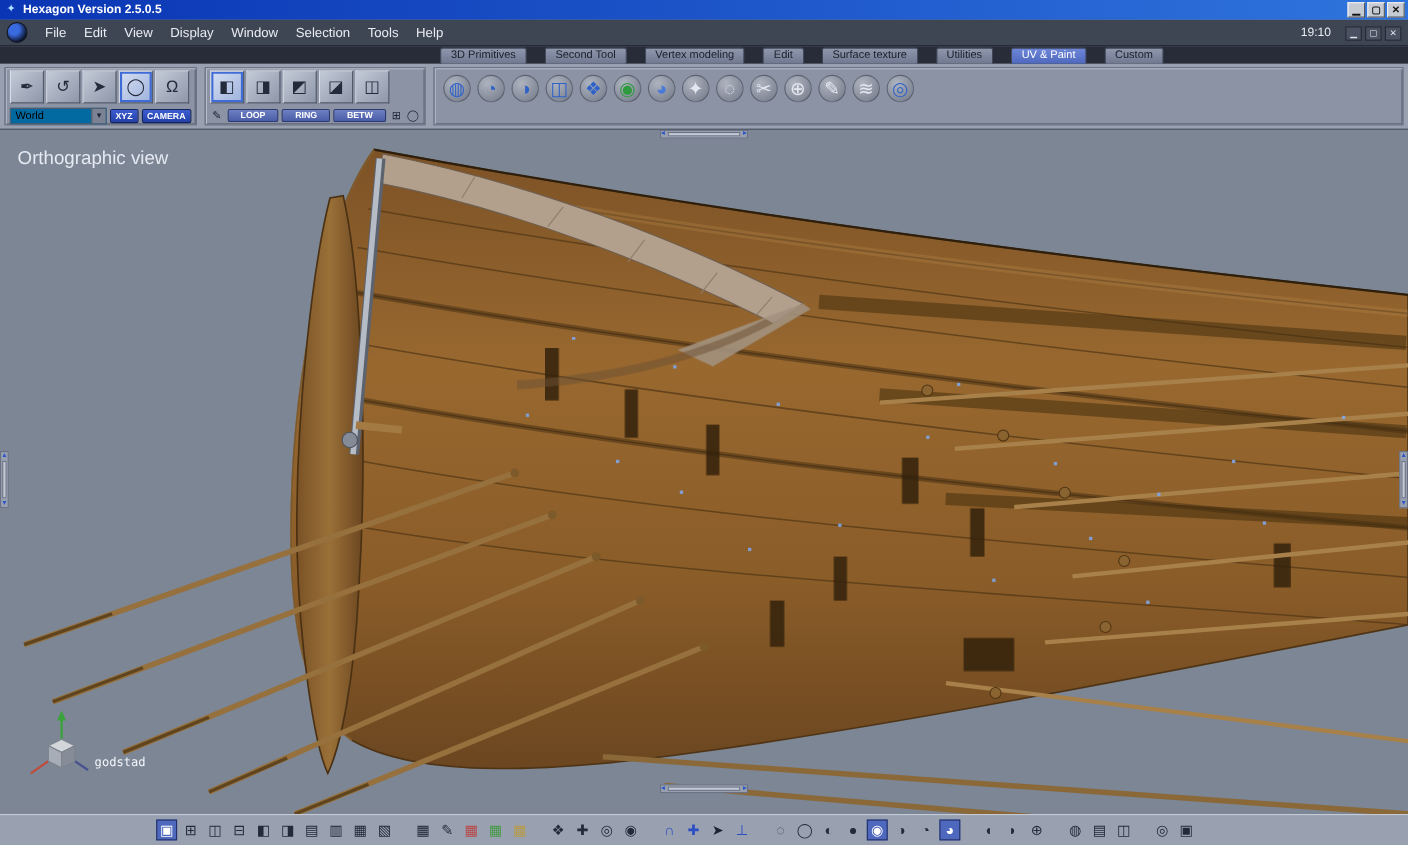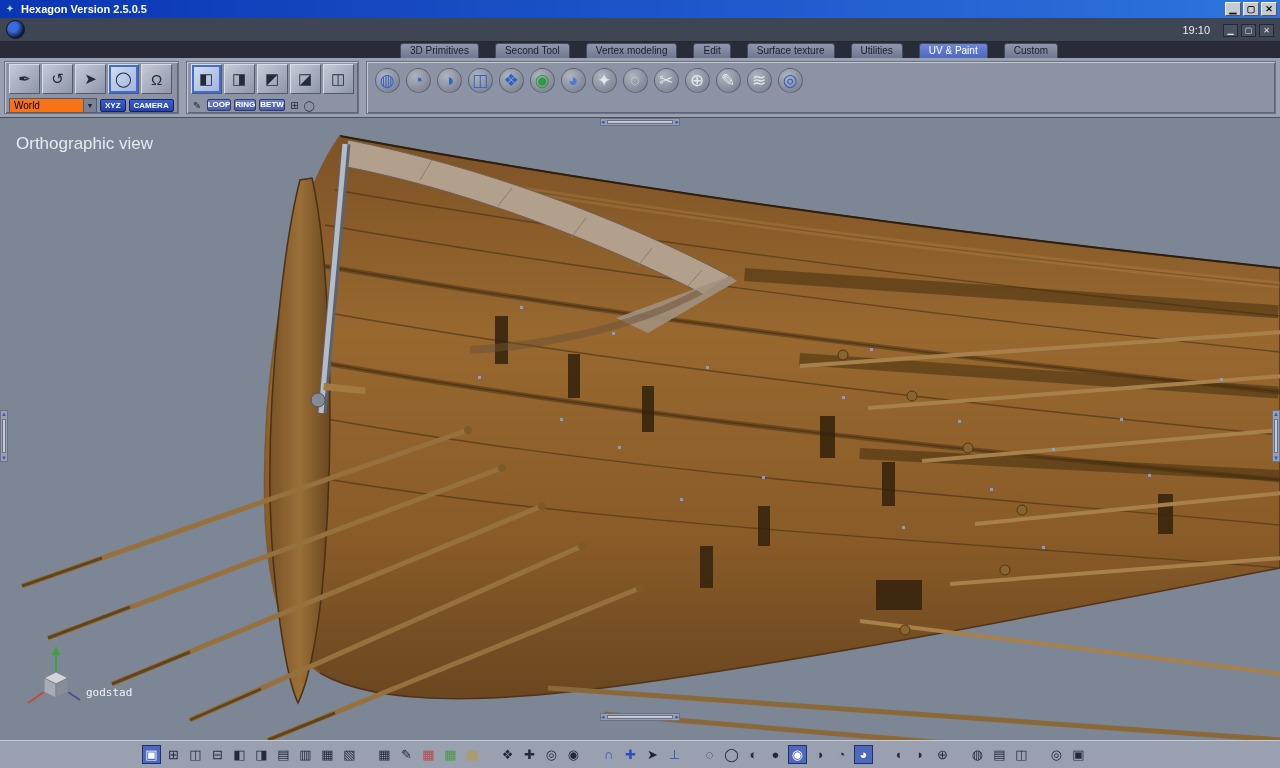--- a/index.html
+++ b/index.html
@@ -25,25 +25,25 @@
 .tab{height:15px;line-height:14px;padding:0 9px;margin-right:16px;font-size:10px;color:#191e2a;background:linear-gradient(#8e97ac,#6f7890);border:1px solid #434a5c;border-bottom:none;border-radius:3px 3px 0 0;white-space:nowrap;cursor:default}
 .tab.active{background:linear-gradient(#6d86d8,#4e68bd);color:#fff;font-weight:normal}
 
 
 .toolbarrow{height:59px;background:#99a1b0;display:flex;gap:7px;padding:3px 4px}
 .panel{background:#8b93a4;border:1px solid #6a7182;box-shadow:inset 1px 1px 0 #c3c9d5,inset -1px -1px 0 #5e6576;padding:2px 4px}
 .toolsrow{display:flex;gap:2px}
 .toolbtn{width:31px;height:30px;background:linear-gradient(135deg,#c3cad7,#8e97a9);border:1px solid;border-color:#d8dde6 #525968 #525968 #d8dde6;display:flex;align-items:center;justify-content:center;font-size:15px;color:#242b3b;cursor:default}
 .toolbtn.active{box-shadow:0 0 0 2px #3f6cd6 inset;background:linear-gradient(135deg,#d7e0f2,#9db1dd)}
 .subrow{display:flex;align-items:center;gap:3px;margin-top:3px;height:16px}
-.dropdown{display:flex;width:88px;height:15px;border:1px solid #555b68;background:#f97316}
+.dropdown{display:flex;width:88px;height:15px;border:1px solid #555b68;background:#0369a1}
 .dropdown .val{flex:1;font-size:10px;line-height:13px;padding-left:4px;color:#000}
 .dropdown .arrow{width:13px;background:#7a8294;color:#1c2230;font-size:7px;line-height:13px;text-align:center;border-left:1px solid #555b68}
 .chipbtn{height:13px;padding:0 4px;background:linear-gradient(#3c5ed2,#2440a8);color:#fff;font-size:8px;font-weight:bold;line-height:11px;border:1px solid #16245e;border-radius:2px;cursor:default}
-.lrb{height:12px;padding:0 0;background:linear-gradient(#6e80c2,#4a5da8);color:#fff;font-size:8px;font-weight:bold;line-height:10px;border:1px solid #2c3a70;border-radius:2px;cursor:default}
+.lrb{height:12px;padding:0 11px;background:linear-gradient(#6e80c2,#4a5da8);color:#fff;font-size:8px;font-weight:bold;line-height:10px;border:1px solid #2c3a70;border-radius:2px;cursor:default}
 .tinyicon{width:13px;height:13px;font-size:10px;line-height:13px;text-align:center;color:#222a3c}
 .panel.p3{flex:1;padding:2px 0 0;display:flex;flex-direction:column}
 .uvrow{display:flex;gap:6px;align-items:center;height:33px;padding-left:8px}
 .uvbtn{width:25px;height:25px;border-radius:50%;display:flex;align-items:center;justify-content:center;font-size:17px;background:radial-gradient(circle at 35% 30%,rgba(255,255,255,.30),rgba(0,0,0,.18));border:1px solid rgba(40,48,66,.45);cursor:default}
 .statusbar{height:17px;background:#2e3442;color:#fff;font-size:11px;line-height:16px;padding-left:8px;margin-top:auto}
 
 
 .viewport{position:relative;width:1280px;height:623px;background:#7c8695;overflow:hidden;border-top:1px solid #4a5060}
 .viewlabel{position:absolute;top:16px;left:16px;color:#e6eaf2;font-size:17px}
 .modellabel{position:absolute;left:86px;top:568px;color:#f2f4f8;font-size:11px;font-family:"DejaVu Sans Mono",monospace}
@@ -69,20 +69,31 @@
   <span class="ticon">✦</span>
   <span>Hexagon Version 2.5.0.5</span>
   <span class="spacer"></span>
   <span>
     
   <button class="tbtn"><span>▁</span></button><button class="tbtn"><span>▢</span></button><button class="tbtn"><span>✕</span></button></span>
 </div>
 
 <div class="menubar">
   <span class="applogo"></span>
+  <span style="display:flex">
+
+  <span class="menuitem">File</span>
+      <span class="menuitem">Edit</span>
+      <span class="menuitem">View</span>
+      <span class="menuitem">Display</span>
+      <span class="menuitem">Window</span>
+      <span class="menuitem">Selection</span>
+      <span class="menuitem">Tools</span>
+      <span class="menuitem">Help</span>
+    </span>
   <span class="spacer"></span>
   <span class="clock">19:10</span>
   <span>
     
   <button class="mbtn"><span>▁</span></button><button class="mbtn"><span>▢</span></button><button class="mbtn"><span>✕</span></button></span>
 </div>
 
 <div class="tabsrow">
 
 <span class="tab">3D Primitives</span>

